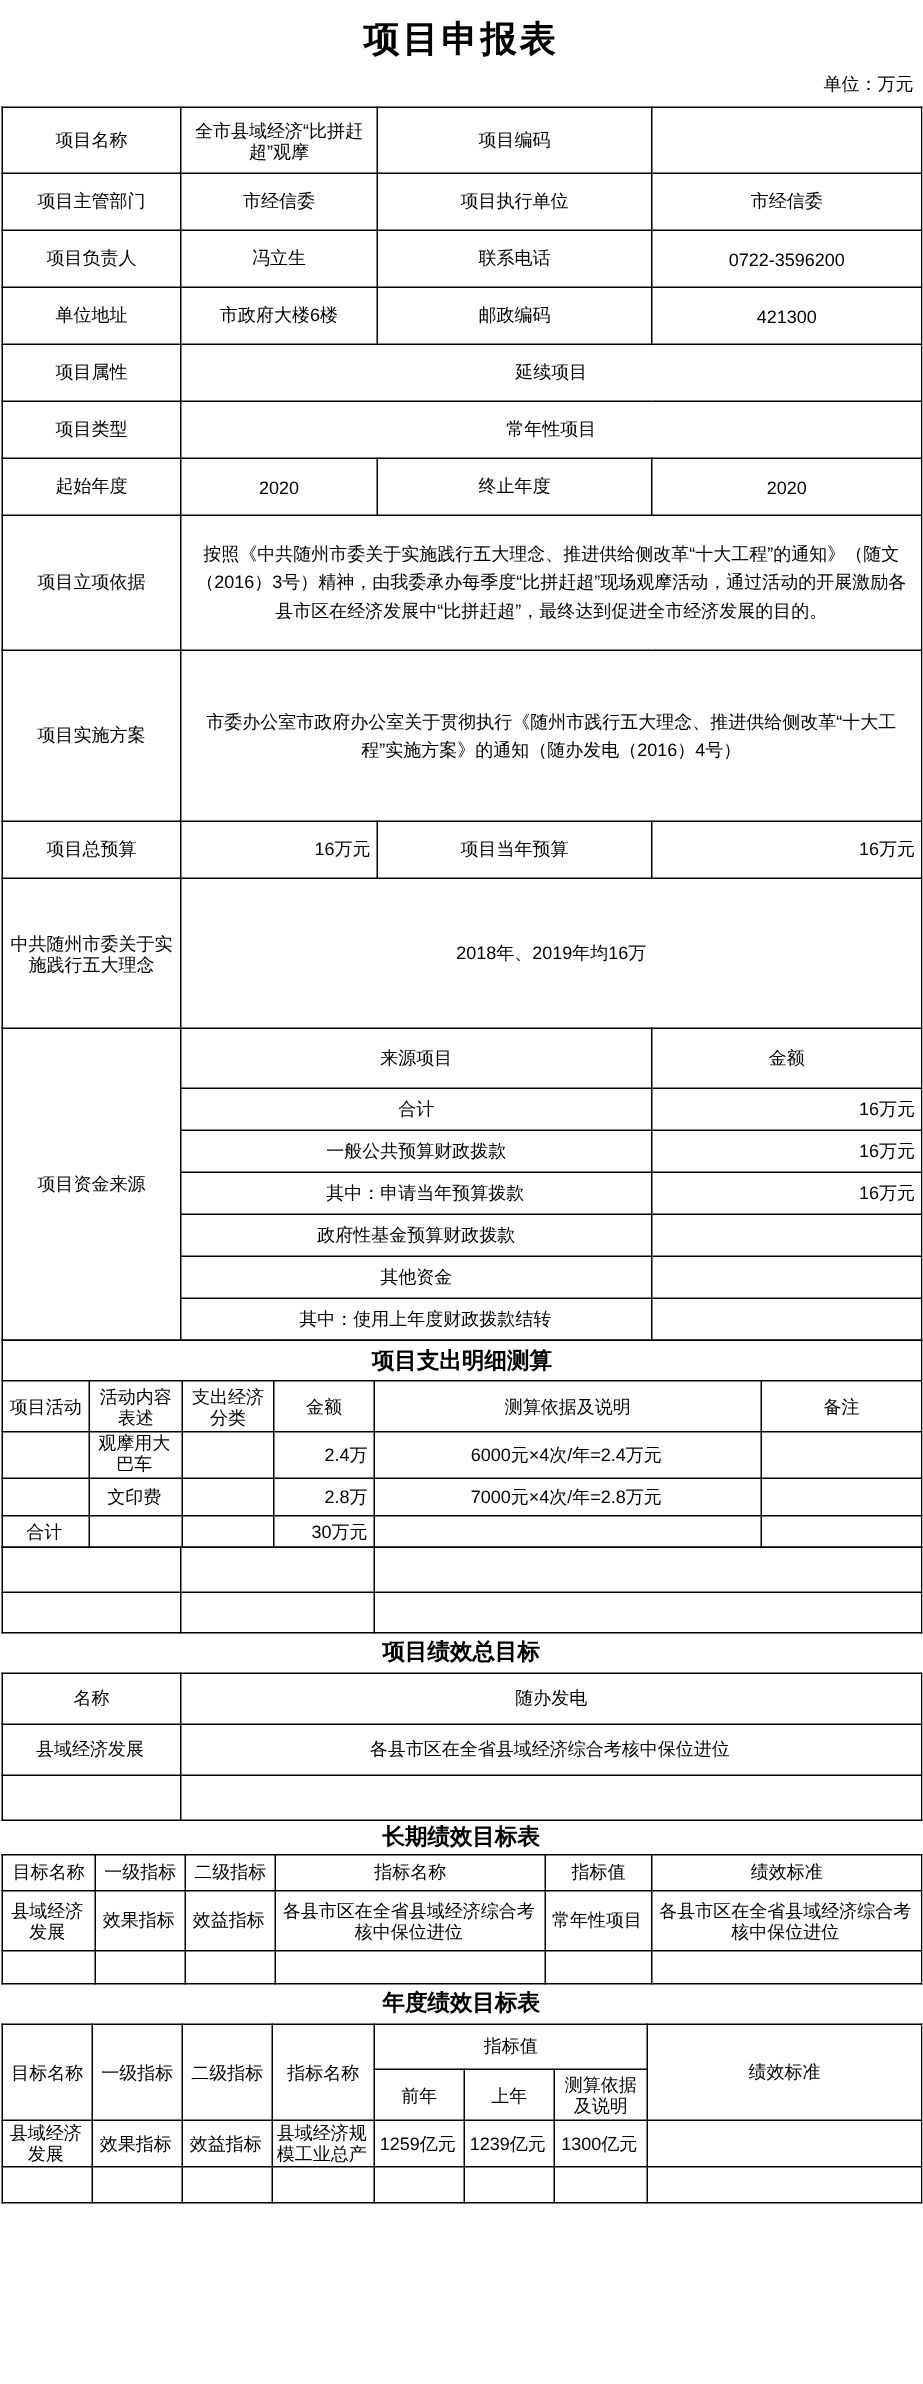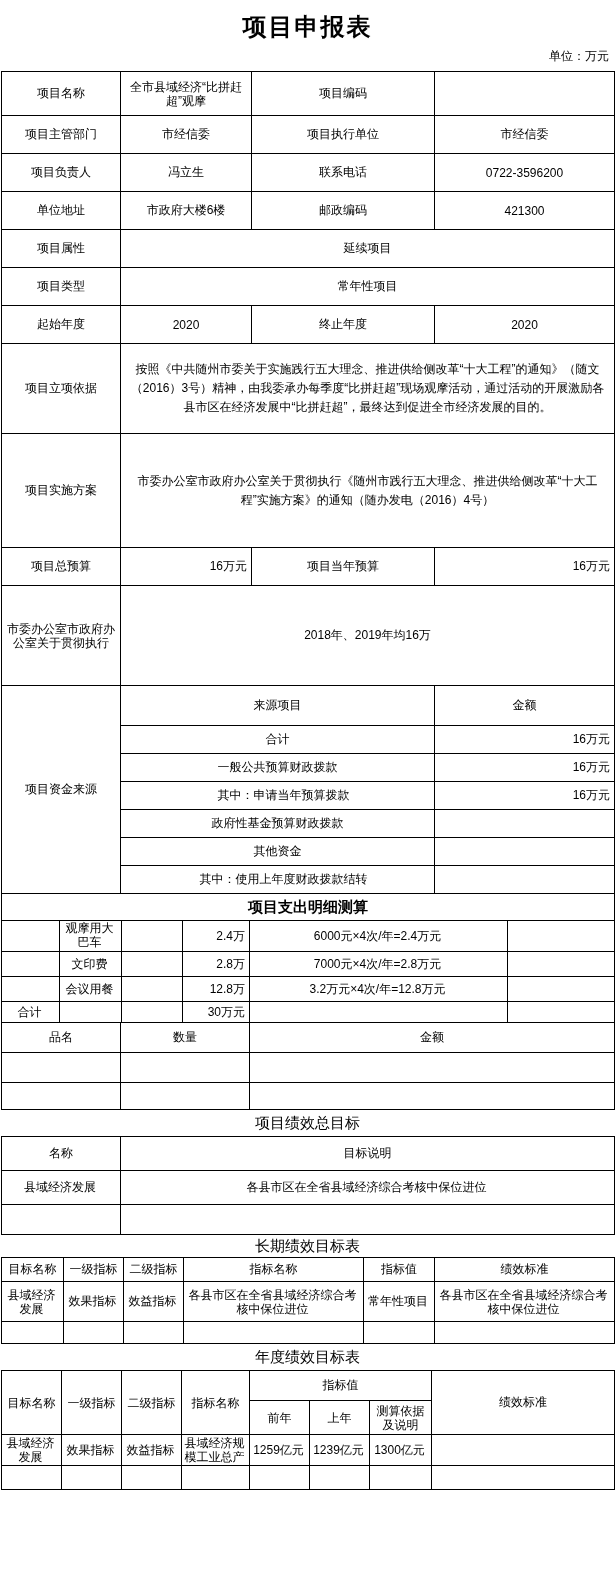--- a/index.html
+++ b/index.html
@@ -6,21 +6,21 @@
   body{width:615px;height:1589px;font-family:"Liberation Sans",sans-serif;color:#000;font-size:12px;}
   .doc-title{padding-top:12px;height:30px;line-height:30px;text-align:center;font-size:24px;font-weight:bold;letter-spacing:2px;}
   .unit-note{margin-top:6px;height:16px;line-height:16px;text-align:right;padding-right:6px;font-size:12px;}
   table{border-collapse:collapse;table-layout:fixed;width:613px;margin-left:1px;}
   .stack{margin-top:-1px;}
   td{border:1px solid #000;padding:0 4px;overflow:hidden;vertical-align:middle;word-break:break-all;}
   .c{text-align:center;}
   .l{text-align:center;}
   .r{text-align:right;}
   .sec-td{font-size:15px;font-weight:bold;text-align:center;}
-  .sec-h{height:26px;line-height:26px;text-align:center;font-size:15px;font-weight:normal;}
+  .sec-h{height:26px;line-height:26px;text-align:center;font-size:15px;font-weight:bold;}
   .longtext{line-height:19px;padding:4px 8px;margin-left:44px;}
   .ind{padding-left:16px;}
   .flush{padding-left:2px;}
   .mt7{margin-top:7px;}
   .clipbox{height:28px;overflow:hidden;line-height:14px;}
   .lh14{line-height:14px;}
 </style>
 </head>
 <body>
 
@@ -81,21 +81,21 @@
     <td class="c">项目实施方案</td>
     <td class="l longtext" colspan="3">市委办公室市政府办公室关于贯彻执行《随州市践行五大理念、推进供给侧改革“十大工程”实施方案》的通知（随办发电（2016）4号）</td>
   </tr>
   <tr style="height:38px">
     <td class="c">项目总预算</td>
     <td class="r">16万元</td>
     <td class="c">项目当年预算</td>
     <td class="r">16万元</td>
   </tr>
   <tr style="height:100px">
-    <td class="c lh14">市委办公室市政府办公室关于贯彻执行</td>
+    <td class="c lh14">中共随州市委关于实施践行五大理念</td>
     <td class="l" colspan="3">2018年、2019年均16万</td>
   </tr>
   <tr style="height:40px">
     <td class="c" rowspan="7">项目资金来源</td>
     <td class="c" colspan="2">来源项目</td>
     <td class="c">金额</td>
   </tr>
   <tr style="height:28px">
     <td class="l" colspan="2">合计</td>
     <td class="r">16万元</td>
@@ -129,70 +129,65 @@
       <col style="width:62px">
       <col style="width:61px">
       <col style="width:67px">
       <col style="width:258px">
       <col style="width:107px">
     </colgroup>
   <tbody>
       <tr style="height:27px">
     <td class="sec-td" colspan="6">项目支出明细测算</td>
   </tr>
+  <tr style="height:34px">
+    <td class="c lh14">项目活动</td>
+    <td class="c lh14">活动内容表述</td>
+    <td class="c lh14">支出经济分类</td>
+    <td class="c lh14">金额</td>
+    <td class="c lh14">测算依据及说明</td>
+    <td class="c lh14">备注</td>
+  </tr>
   <tr style="height:25px">
     <td></td>
     <td class="l flush lh14">
           <div class="clipbox" style="height:30px">观摩用大巴车</div>
         </td>
     <td></td>
     <td class="r">2.4万</td>
     <td class="l flush">6000元×4次/年=2.4万元</td>
     <td></td>
   </tr>
   <tr style="height:25px">
     <td></td>
     <td class="l flush lh14">文印费</td>
     <td></td>
     <td class="r">2.8万</td>
     <td class="l flush">7000元×4次/年=2.8万元</td>
     <td></td>
   </tr>
-  <tr style="height:25px">
-    <td></td>
-    <td class="l flush lh14">会议用餐</td>
-    <td></td>
-    <td class="r">12.8万</td>
-    <td class="l flush">3.2万元×4次/年=12.8万元</td>
-    <td></td>
-  </tr>
   <tr style="height:21px">
     <td class="l flush">合计</td>
     <td></td>
     <td></td>
     <td class="r">30万元</td>
     <td></td>
     <td></td>
   </tr>
 </tbody>
   </table>
 
 <table class="stack">
   <colgroup>
       <col style="width:119px">
       <col style="width:129px">
       <col style="width:365px">
     </colgroup>
   <tbody>
   <tr style="height:30px">
-    <td class="c">品名</td>
-    <td class="c">数量</td>
-    <td class="c">金额</td>
-  </tr>
-  <tr style="height:30px">
     <td></td>
     <td></td>
     <td></td>
   </tr>
   <tr style="height:27px">
     <td></td>
     <td></td>
     <td></td>
   </tr>
 </tbody>
@@ -200,21 +195,21 @@
 
 <div class="sec-h">项目绩效总目标</div>
 <table>
   <colgroup>
       <col style="width:119px">
       <col style="width:494px">
     </colgroup>
   <tbody>
       <tr style="height:34px">
     <td class="c">名称</td>
-    <td class="c">目标说明</td>
+    <td class="c">随办发电</td>
   </tr>
   <tr style="height:34px">
     <td class="l flush">县域经济发展</td>
     <td class="l flush">各县市区在全省县域经济综合考核中保位进位</td>
   </tr>
   <tr style="height:30px">
     <td></td>
     <td></td>
   </tr>
 </tbody>

